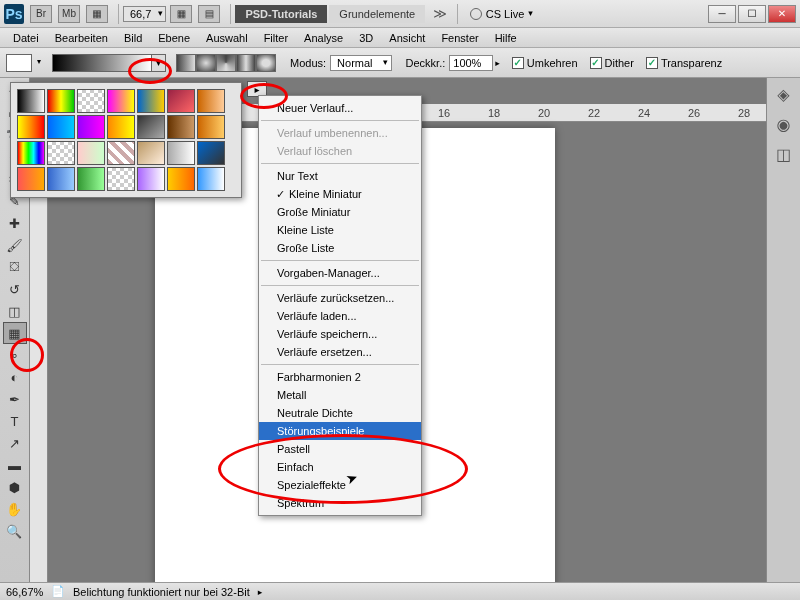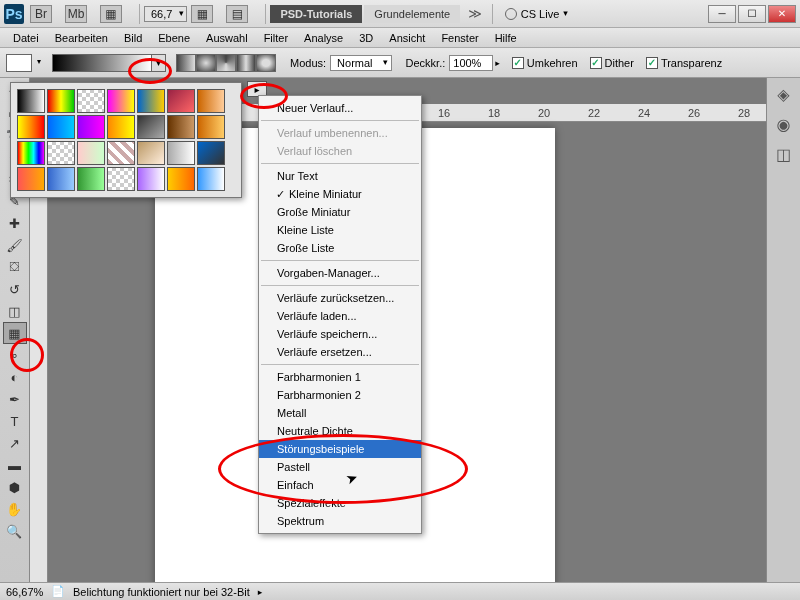--- a/index.html
+++ b/index.html
@@ -1,19 +1,19 @@
 <!DOCTYPE html>
 <html><head>
 <meta charset="utf-8">
 <style>
 * { margin:0; padding:0; box-sizing:border-box; font-family:Tahoma,Arial,sans-serif; font-size:11px; }
 body { background:#fff; width:800px; height:600px; overflow:hidden; position:relative; }
 .titlebar { height:28px; background:linear-gradient(#eaeaea,#d8d8d8); display:flex; align-items:center; padding:0 4px; border-bottom:1px solid #aaa; }
 .ps-icon { width:20px; height:20px; background:#0a3c5e; color:#8cd5ff; font-weight:bold; font-size:14px; display:flex; align-items:center; justify-content:center; border-radius:2px; margin-right:6px;}
-.tb-btn { width:22px; height:18px; background:#c8c8c8; border:1px solid #888; margin-right:13px; display:flex; align-items:center; justify-content:center; font-size:12px; color:#333; }
+.tb-btn { width:22px; height:18px; background:#c8c8c8; border:1px solid #888; margin-right:6px; display:flex; align-items:center; justify-content:center; font-size:10px; color:#333; }
 .tb-sep { width:1px; height:20px; background:#aaa; margin:0 4px;}
 .tb-dd { padding:1px 14px 1px 6px; background:#e4e4e4; border:1px solid #888; position:relative; margin-right:4px;}
 .tb-dd::after{content:"▾"; position:absolute; right:3px; top:1px; font-size:9px;}
 .tabbtn { padding:3px 10px; background:#4a4a4a; color:#ddd; margin-right:2px; font-weight:bold;}
 .tabbtn.light { background:#d8d8d8; color:#333; font-weight:normal;}
 .tb-arrows{margin:0 6px; font-size:13px; color:#555;}
 .cslive{display:flex;align-items:flex-start;margin-left:8px;}
 .cslive-dot{width:12px;height:12px;border:1px solid #666;border-radius:50%;margin-right:4px;}
 .winbtns{margin-left:auto;display:flex;gap:2px;}
 .winbtn{width:28px;height:18px;border:1px solid #888;background:linear-gradient(#f4f4f4,#d8d8d8);display:flex;align-items:center;justify-content:center;font-size:10px;}
@@ -231,21 +231,20 @@
     <div class="ctx-item">Kleine Liste</div>
     <div class="ctx-item">Große Liste</div>
     <div class="ctx-sep"></div>
     <div class="ctx-item">Vorgaben-Manager...</div>
     <div class="ctx-sep"></div>
     <div class="ctx-item">Verläufe zurücksetzen...</div>
     <div class="ctx-item">Verläufe laden...</div>
     <div class="ctx-item">Verläufe speichern...</div>
     <div class="ctx-item">Verläufe ersetzen...</div>
     <div class="ctx-sep"></div>
-    <div class="ctx-item">Farbharmonien 1</div>
     <div class="ctx-item">Farbharmonien 2</div>
     <div class="ctx-item">Metall</div>
     <div class="ctx-item">Neutrale Dichte</div>
     <div class="ctx-item sel">Störungsbeispiele</div>
     <div class="ctx-item">Pastell</div>
     <div class="ctx-item">Einfach</div>
     <div class="ctx-item">Spezialeffekte</div>
     <div class="ctx-item">Spektrum</div>
   </div>
 

